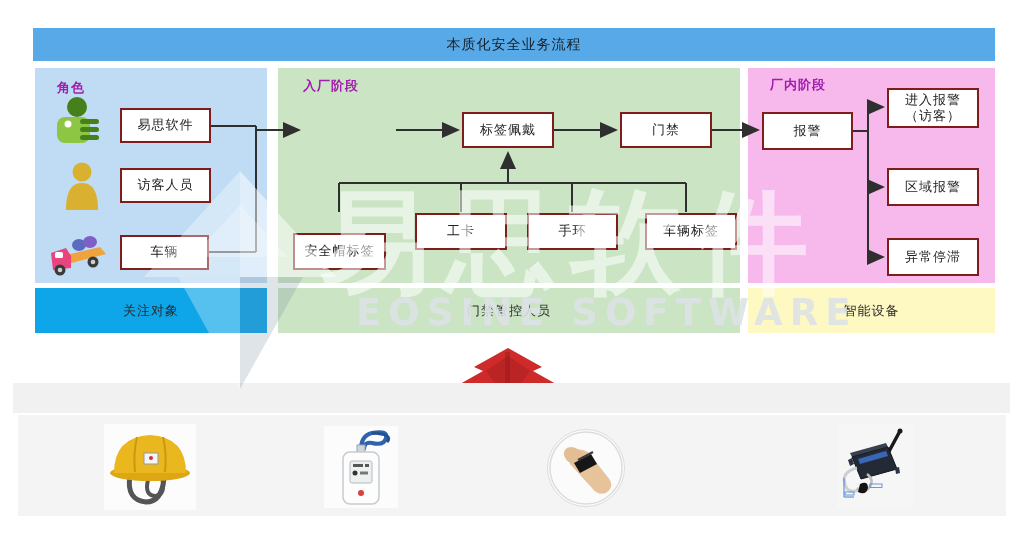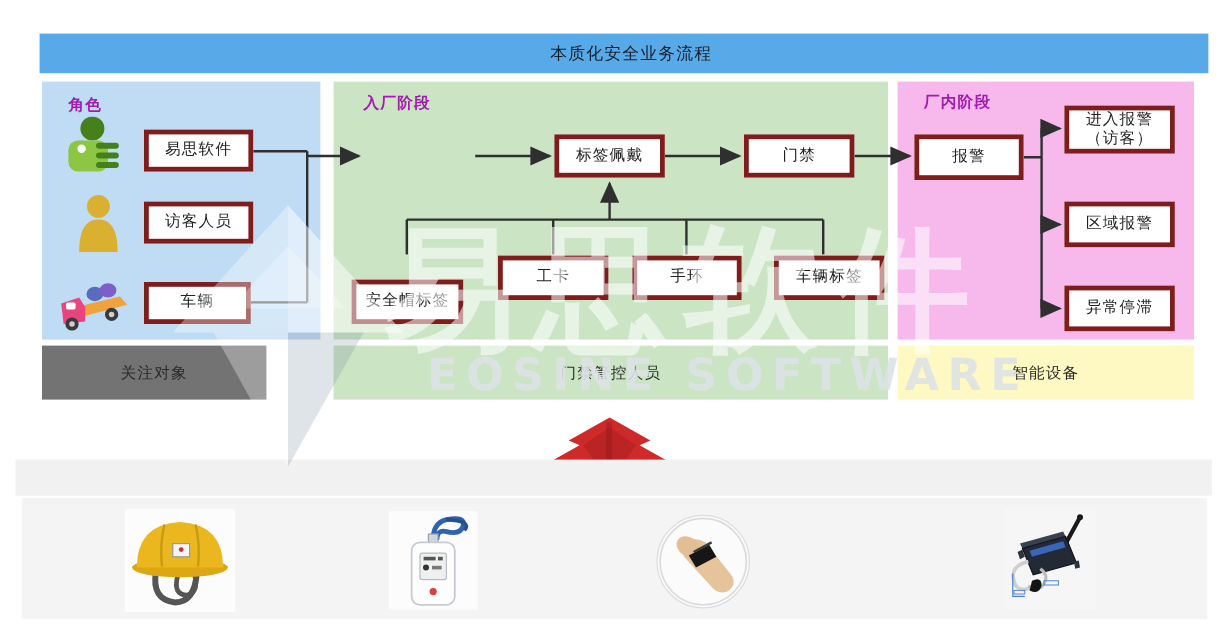--- a/index.html
+++ b/index.html
@@ -3,37 +3,37 @@
 <meta charset="utf-8">
 <style>
   html,body{margin:0;padding:0;background:#fff;}
   .stage{
     position:relative;width:1024px;height:534px;overflow:hidden;
     font-family:"DejaVu Sans","Liberation Sans",sans-serif;background:#fff;
   }
   .banner{
     position:absolute;left:33px;top:28px;width:962px;height:33px;
     background:#57a9e8;display:flex;align-items:center;justify-content:center;
-    font-size:14px;color:#15202b;letter-spacing:1px;padding-left:12px;
+    font-size:14px;color:#15202b;letter-spacing:1px;
   }
   .col{position:absolute;top:68px;height:215px;}
   .col-roles{left:35px;width:232px;background:#bfdcf4;}
   .col-entry{left:278px;width:462px;background:#cbe4c4;}
   .col-factory{left:748px;width:247px;background:#f7b9ec;}
   .sec-header{position:absolute;font-size:13px;font-weight:bold;color:#a21caf;letter-spacing:1px;}
   .node{
-    position:absolute;background:#fff;border:4px solid #7f1d1d;box-sizing:border-box;
+    position:absolute;background:#fff;border:2px solid #7f1d1d;box-sizing:border-box;
     display:flex;flex-direction:column;align-items:center;justify-content:center;
     font-size:13px;color:#222;text-align:center;line-height:1.25;letter-spacing:1px;
   }
   .footer-box{
     position:absolute;top:288px;height:45px;display:flex;align-items:center;justify-content:center;
     font-size:13px;color:#2a2a2a;letter-spacing:1px;
   }
-  .f-roles{left:35px;width:187px;background:#737373;}
+  .f-roles{left:35px;width:232px;background:#0ea5e9;}
   .f-entry{left:278px;width:462px;background:#cbe4c4;}
   .f-factory{left:748px;width:247px;background:#fef9c3;}
   .icon{position:absolute;}
   .connectors{position:absolute;left:0;top:0;width:1024px;height:534px;pointer-events:none;}
   .watermark{position:absolute;left:0;top:0;width:1024px;height:534px;pointer-events:none;z-index:30;}
   .wm-cn{
     position:absolute;left:318px;top:186px;font-size:112px;line-height:1;font-weight:bold;
     letter-spacing:14px;color:rgba(255,255,255,0.55);white-space:nowrap;
   }
   .wm-en{

